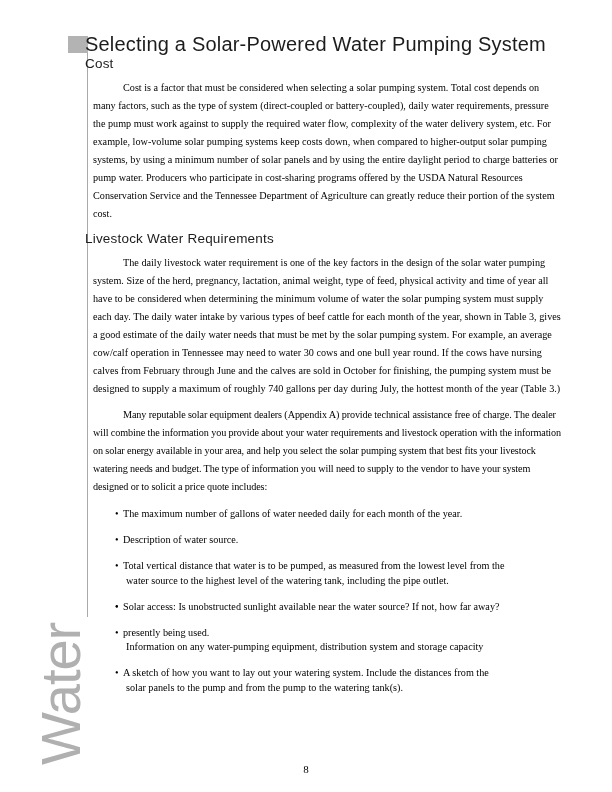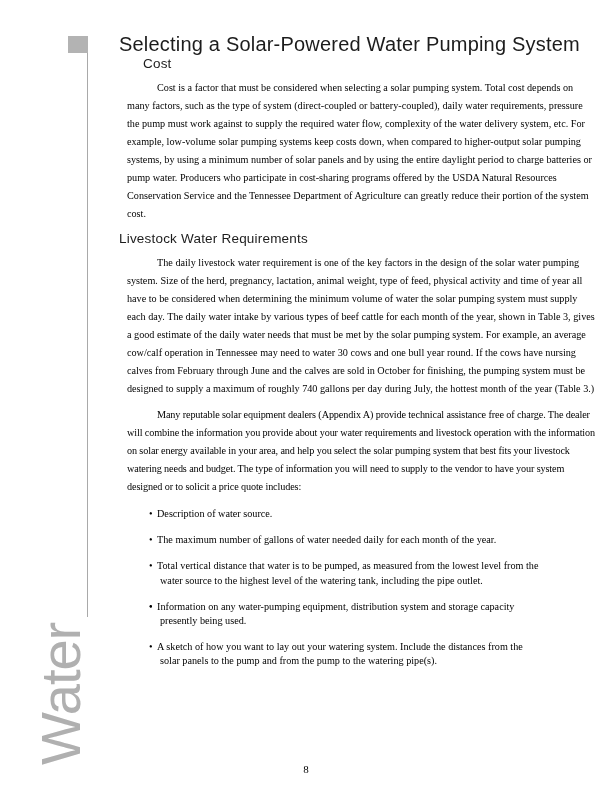--- a/index.html
+++ b/index.html
@@ -37,21 +37,21 @@
     font-size: 56px;
     line-height: 62px;
     letter-spacing: -1px;
     color: #b0b0b0;
     white-space: nowrap;
   }
 
   
   .content {
     position: absolute;
-    left: 119px; top: 33px;
+    left: 85px; top: 33px;
     width: 484px;
   }
   .title {
     margin: 0;
     font-family: "Liberation Sans", sans-serif;
     font-weight: normal;
     font-size: 20px;
     line-height: 22px;
     letter-spacing: 0.2px;
     color: #1c1c1c;
@@ -59,21 +59,21 @@
   }
   .section-heading {
     margin: 4px 0 3px 0;
     font-family: "Liberation Sans", sans-serif;
     font-weight: normal;
     font-size: 13.5px;
     line-height: 15px;
     letter-spacing: 0.2px;
     color: #1c1c1c;
   }
-  .section-heading.first { margin-top: 1px; margin-left: 24px; }
+  .section-heading.first { margin-top: 1px; }
   .body-text {
     margin: 8px;
     font-size: 10.2px;
     line-height: 18px;
     text-indent: 30px;
     color: #000;
   }
   .body-text.condensed { letter-spacing: -0.12px; }
 
   .bullet-list {
@@ -121,38 +121,41 @@
     <h2 class="section-heading first">Cost</h2>
     <p class="body-text">Cost is a factor that must be considered when selecting a solar pumping system. Total cost depends on many factors, such as the type of system (direct-coupled or battery-coupled), daily water requirements, pressure the pump must work against to supply the required water flow, complexity of the water delivery system, etc. For example, low-volume solar pumping systems keep costs down, when compared to higher-output solar pumping systems, by using a minimum number of solar panels and by using the entire daylight period to charge batteries or pump water. Producers who participate in cost-sharing programs offered by the USDA Natural Resources Conservation Service and the Tennessee Department of Agriculture can greatly reduce their portion of the system cost.</p>
 
     <h2 class="section-heading">Livestock Water Requirements</h2>
     <p class="body-text">The daily livestock water requirement is one of the key factors in the design of the solar water pumping system. Size of the herd, pregnancy, lactation, animal weight, type of feed, physical activity and time of year all have to be considered when determining the minimum volume of water the solar pumping system must supply each day. The daily water intake by various types of beef cattle for each month of the year, shown in Table 3, gives a good estimate of the daily water needs that must be met by the solar pumping system. For example, an average cow/calf operation in Tennessee may need to water 30 cows and one bull year round. If the cows have nursing calves from February through June and the calves are sold in October for finishing, the pumping system must be designed to supply a maximum of roughly 740 gallons per day during July, the hottest month of the year (Table 3.)</p>
 
     <p class="body-text condensed">Many reputable solar equipment dealers (Appendix A) provide technical assistance free of charge. The dealer will combine the information you provide about your water requirements and livestock operation with the information on solar energy available in your area, and help you select the solar pumping system that best fits your livestock watering needs and budget. The type of information you will need to supply to the vendor to have your system designed or to solicit a price quote includes:</p>
 
     <ul class="bullet-list">
       <li>
-        <div class="li-line">Description of water source.</div>
+        <div class="li-line">The maximum number of gallons of water needed daily for each month of the year.</div>
       </li>
       <li>
-        <div class="li-line">The maximum number of gallons of water needed daily for each month of the year.</div>
+        <div class="li-line">Description of water source.</div>
       </li>
       <li>
         <div class="li-line">Total vertical distance that water is to be pumped, as measured from the lowest level from the</div>
         <div class="li-line">water source to the highest level of the watering tank, including the pipe outlet.</div>
       </li>
       <li>
       </li>
       <li>
+        <div class="li-line">Solar access: Is unobstructed sunlight available near the water source? If not, how far away?</div>
+      </li>
+      <li>
+        <div class="li-line">presently being used.</div>
         <div class="li-line">Information on any water-pumping equipment, distribution system and storage capacity</div>
-        <div class="li-line">presently being used.</div>
       </li>
       <li>
         <div class="li-line">A sketch of how you want to lay out your watering system. Include the distances from the</div>
-        <div class="li-line">solar panels to the pump and from the pump to the watering pipe(s).</div>
+        <div class="li-line">solar panels to the pump and from the pump to the watering tank(s).</div>
       </li>
     </ul>
 
   </div>
 
   <div class="page-number">8</div>
 
 </div>
 
 </body></html>

